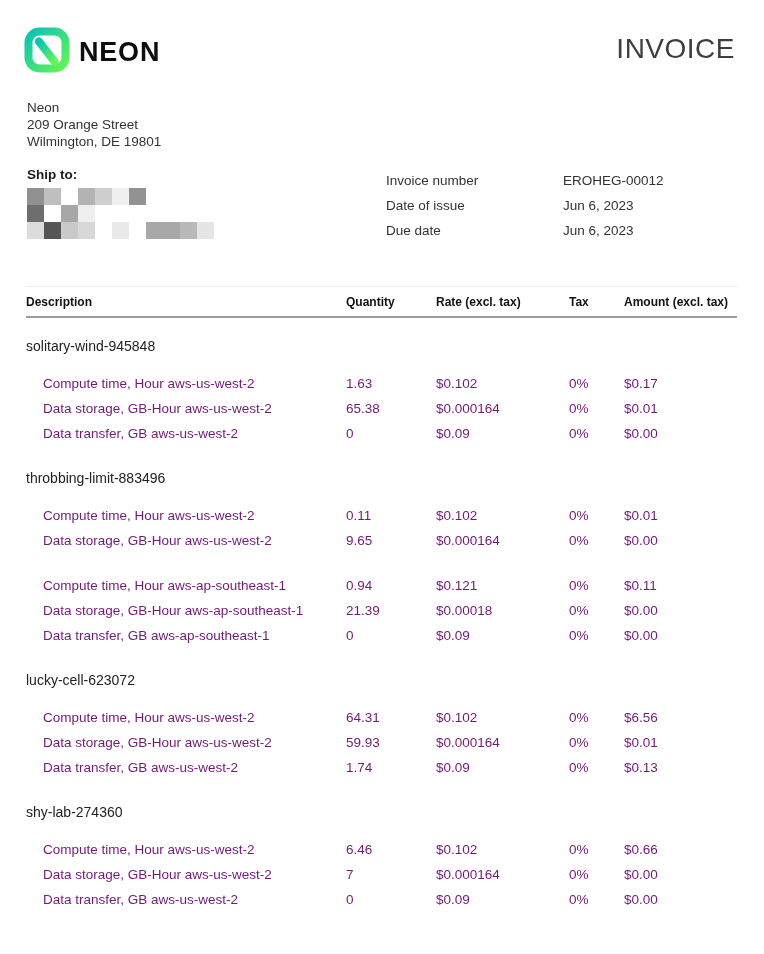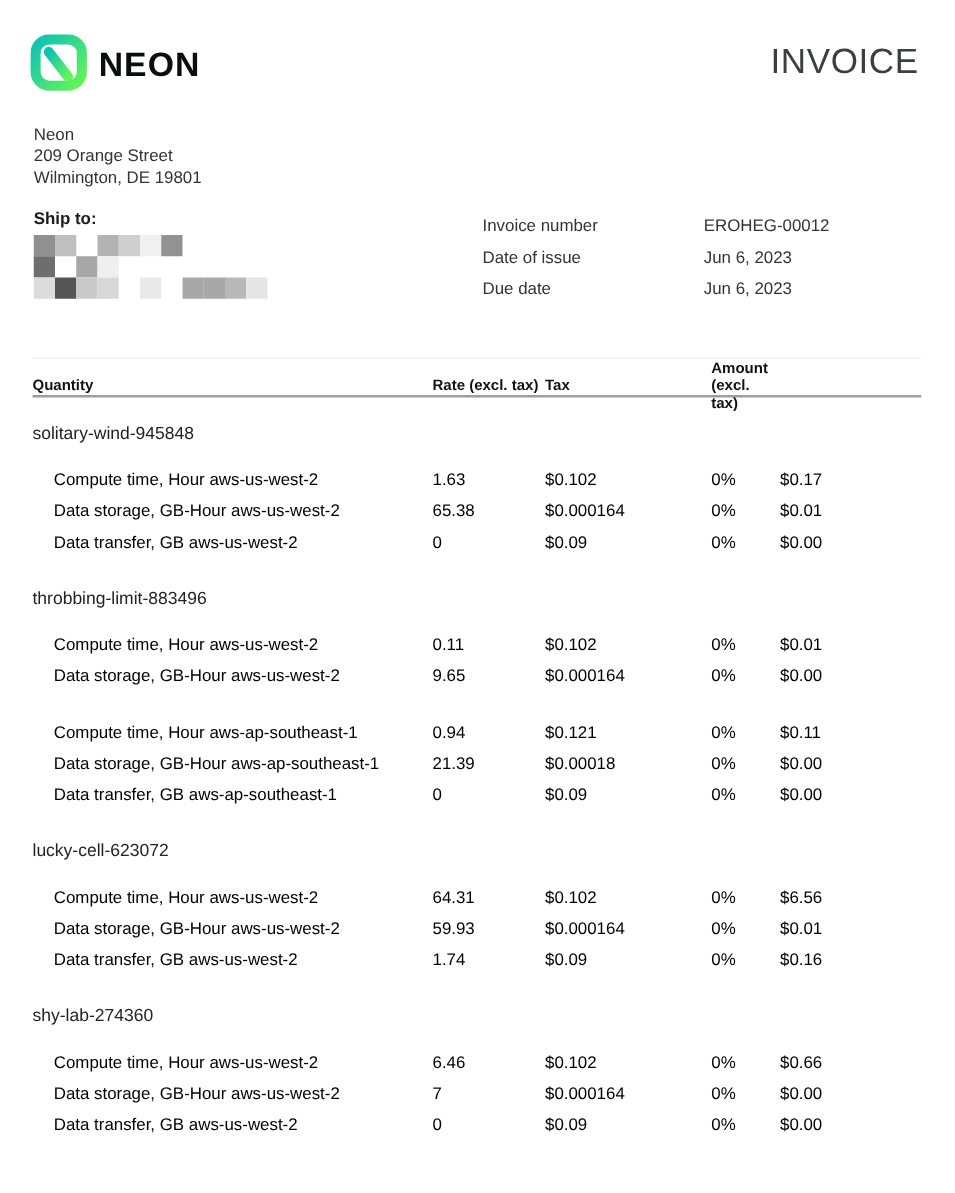--- a/index.html
+++ b/index.html
@@ -35,21 +35,21 @@
     border-top:1px solid #ececec;
     border-bottom:2px solid #9e9e9e;
     height:29px;align-items:center;
     font-size:12px;font-weight:700;color:#121212;
   }
   .col-qty{text-align:left;}
   .col-rate,.col-tax,.col-amt{text-align:left;}
   .table-group{margin-top:20px;}
   .table-group:first-of-type{}
   .group-name{font-size:14px;line-height:17px;color:#222;margin-bottom:20px;}
-  .item-row{height:25px;align-items:flex-start;font-size:13.5px;line-height:17px;color:#000000;}
+  .item-row{height:25px;align-items:flex-start;font-size:13.5px;line-height:17px;color:#701a75;}
   .item-desc{padding-left:17px;}
 </style>
 </head>
 <body>
 
 <div class="page">
 
   <div class="logo-row">
     <span>
       <svg width="46" height="46" viewBox="0 0 46 46" aria-hidden="true">
@@ -125,20 +125,21 @@
       <span class="meta-value">Jun 6, 2023</span>
     </div>
     <div class="meta-row">
       <span class="meta-label">Due date</span>
       <span class="meta-value">Jun 6, 2023</span>
     </div>
   </div>
 
   <div class="table">
     <div class="thead grid-cols">
+      <span class="col-desc">Description</span>
       <span class="col-qty">Quantity</span>
       <span class="col-rate">Rate (excl. tax)</span>
       <span class="col-tax">Tax</span>
       <span class="col-amt">Amount (excl. tax)</span>
     </div>
     <div>
         <div class="table-group">
           <div class="group-name">solitary-wind-945848</div>
           <div class="item-row grid-cols">
             <div class="item-desc">Compute time, Hour aws-us-west-2</div>
@@ -216,21 +217,21 @@
             <div class="col-qty">59.93</div>
             <div class="col-rate">$0.000164</div>
             <div class="col-tax">0%</div>
             <div class="col-amt">$0.01</div>
           </div>
           <div class="item-row grid-cols">
             <div class="item-desc">Data transfer, GB aws-us-west-2</div>
             <div class="col-qty">1.74</div>
             <div class="col-rate">$0.09</div>
             <div class="col-tax">0%</div>
-            <div class="col-amt">$0.16</div>
+            <div class="col-amt">$0.13</div>
           </div>
         </div>
         <div class="table-group">
           <div class="group-name">shy-lab-274360</div>
           <div class="item-row grid-cols">
             <div class="item-desc">Compute time, Hour aws-us-west-2</div>
             <div class="col-qty">6.46</div>
             <div class="col-rate">$0.102</div>
             <div class="col-tax">0%</div>
             <div class="col-amt">$0.66</div>

